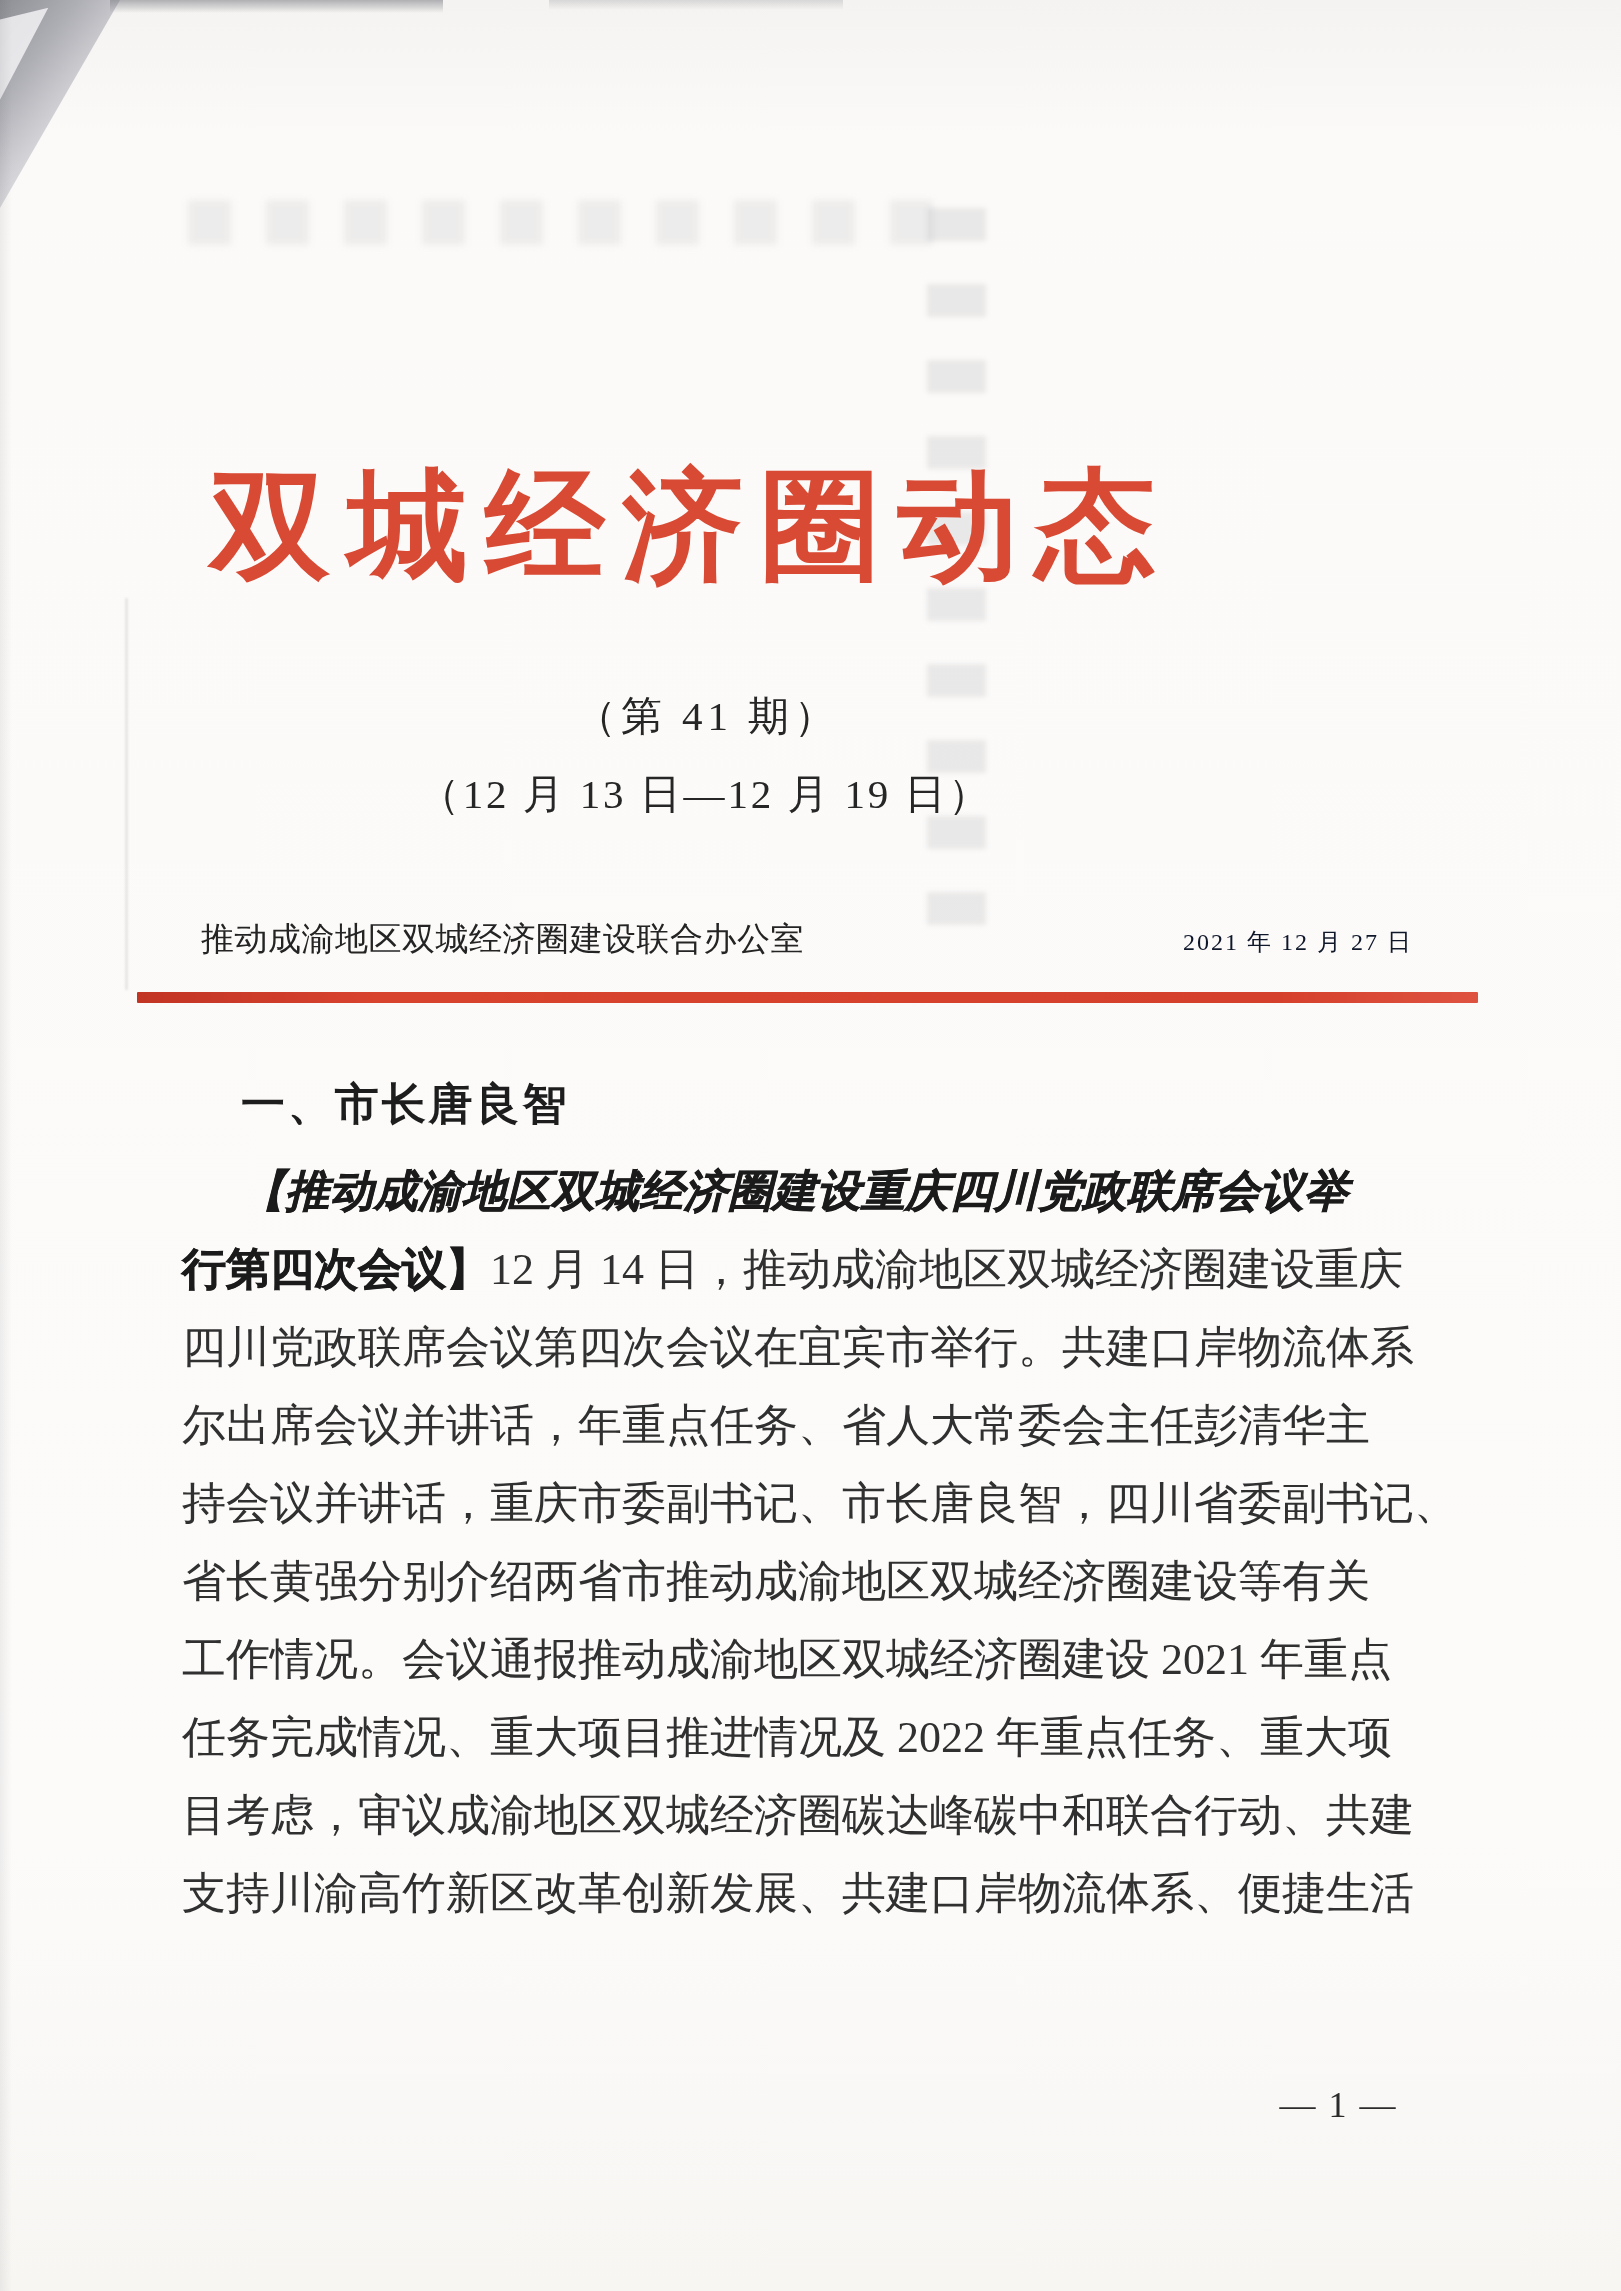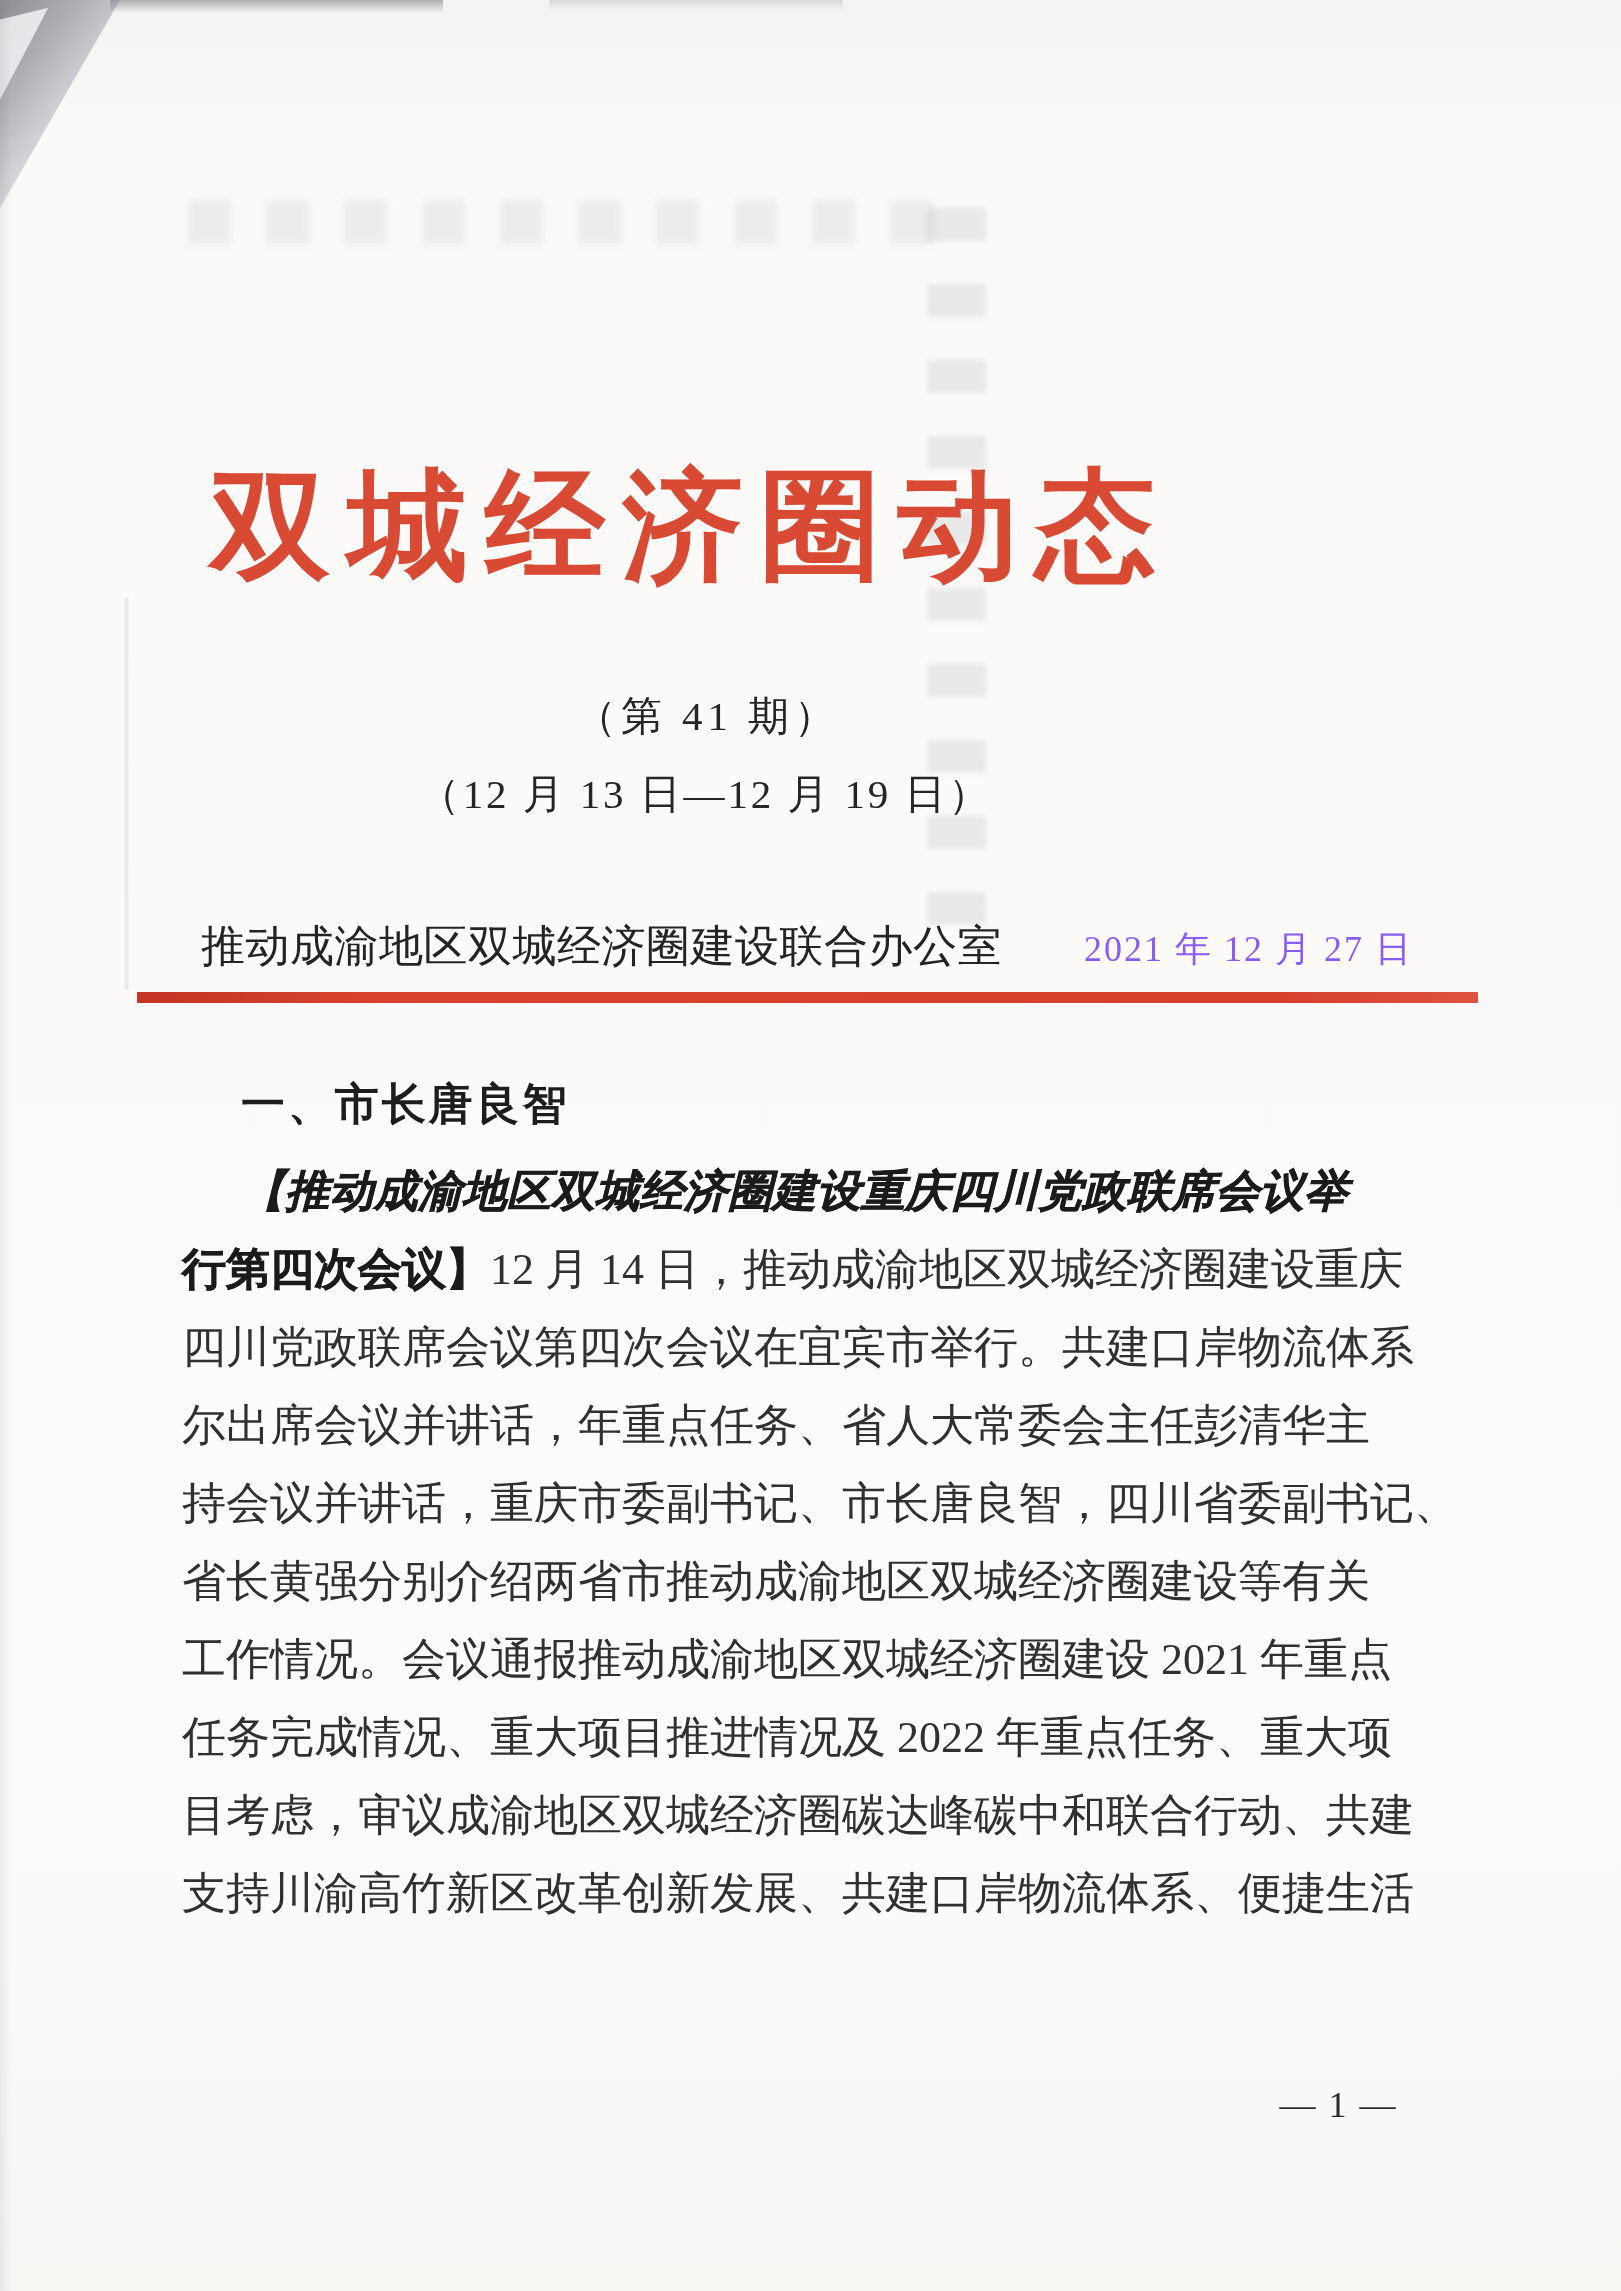--- a/index.html
+++ b/index.html
@@ -32,22 +32,22 @@
   
   .masthead{position:absolute;top:465px;left:-119px;width:1621px;margin:0;
     text-align:center;font-family:"DejaVu Serif","Liberation Serif",serif;
     font-weight:900;font-size:120px;line-height:1;letter-spacing:17.6px;color:#d94a34;}
   .issue-line{position:absolute;top:694px;left:-103px;width:1621px;text-align:center;
     font-size:41px;line-height:1.1;letter-spacing:4.9px;color:#262626;}
   .range-line{position:absolute;top:772px;left:-105px;width:1621px;text-align:center;
     font-size:41px;line-height:1.1;letter-spacing:2.9px;color:#262626;}
   .issuer-row{position:absolute;top:917px;left:201px;width:1212px;
     display:flex;justify-content:space-between;align-items:baseline;}
-  .issuer-row .office{font-size:44px;letter-spacing:0.5px;color:#242424;}
-  .issuer-row .pubdate{font-size:36px;letter-spacing:2px;color:#8b5cf6;}
+  .issuer-row .office{font-size:33px;letter-spacing:0.5px;color:#242424;}
+  .issuer-row .pubdate{font-size:24px;letter-spacing:2px;color:#0f172a;}
   .rule{position:absolute;top:992px;left:137px;width:1341px;height:10.8px;
     background:linear-gradient(to right,#c23424,#d8432e 18%,#d5402c 85%,#de5340);border-radius:1px;}
   
   .section-heading{position:absolute;top:1080px;left:241px;margin:0;
     font-family:"Liberation Sans",sans-serif;font-weight:700;
     font-size:44px;line-height:1.1;letter-spacing:2.9px;color:#1d1d1d;}
   .para{position:absolute;top:1153px;left:182px;width:1166px;}
   .para .line{height:78px;line-height:78px;font-size:44px;color:#303030;
     text-align:justify;text-align-last:justify;text-justify:inter-character;white-space:nowrap;}
   .para .line.indent{padding-left:59px;font-style:italic;}

